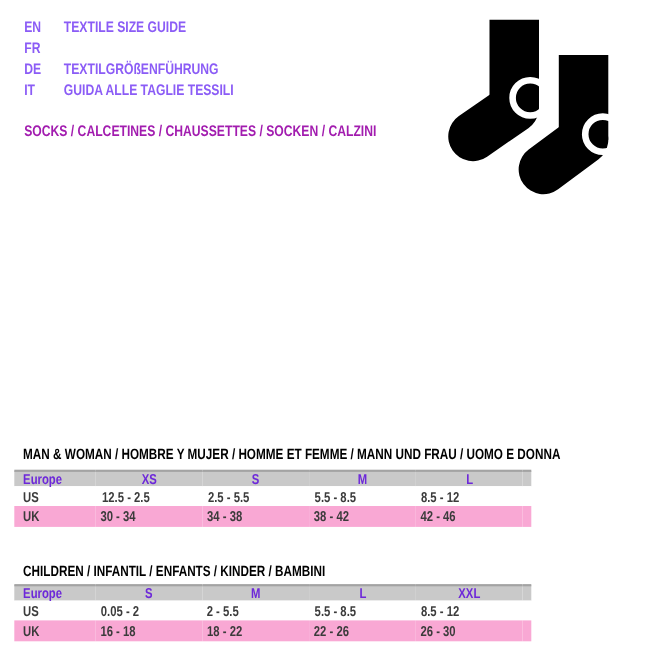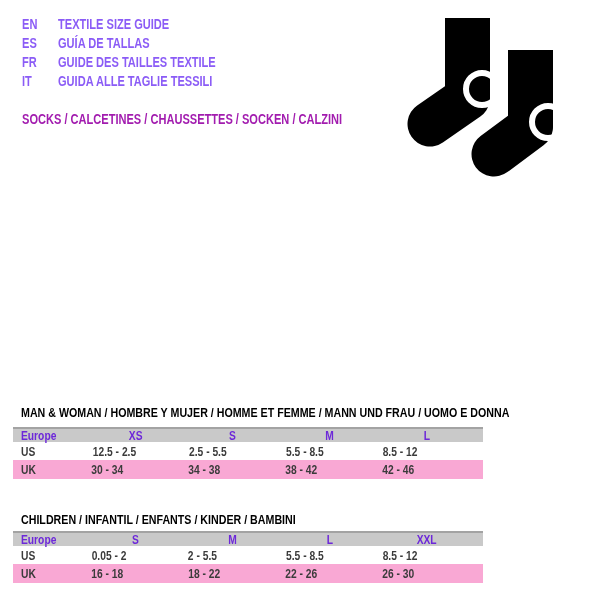--- a/index.html
+++ b/index.html
@@ -40,26 +40,25 @@
 <body>
 
 <div class="canvas">
 
   <div class="lang-block">
     <div class="lang-row">
       <span class="lang-code"><span class="cx">EN</span></span>
       <span><span class="cx">TEXTILE SIZE GUIDE</span></span>
     </div>
     <div class="lang-row">
-      <span class="lang-code"><span class="cx">ES</span></span>
-      <span><span class="cx">GUÍA DE TALLAS</span></span>
+      <span class="lang-code"><span class="cx">FR</span></span>
     </div>
     <div class="lang-row">
-      <span class="lang-code"><span class="cx">FR</span></span>
-      <span><span class="cx">GUIDE DES TAILLES TEXTILE</span></span>
+      <span class="lang-code"><span class="cx">DE</span></span>
+      <span><span class="cx">TEXTILGRÖßENFÜHRUNG</span></span>
     </div>
     <div class="lang-row">
       <span class="lang-code"><span class="cx">IT</span></span>
       <span><span class="cx">GUIDA ALLE TAGLIE TESSILI</span></span>
     </div>
   </div>
 
   <div class="category">
     <span class="cx">SOCKS / CALCETINES / CHAUSSETTES / SOCKEN / CALZINI</span>
   </div>

